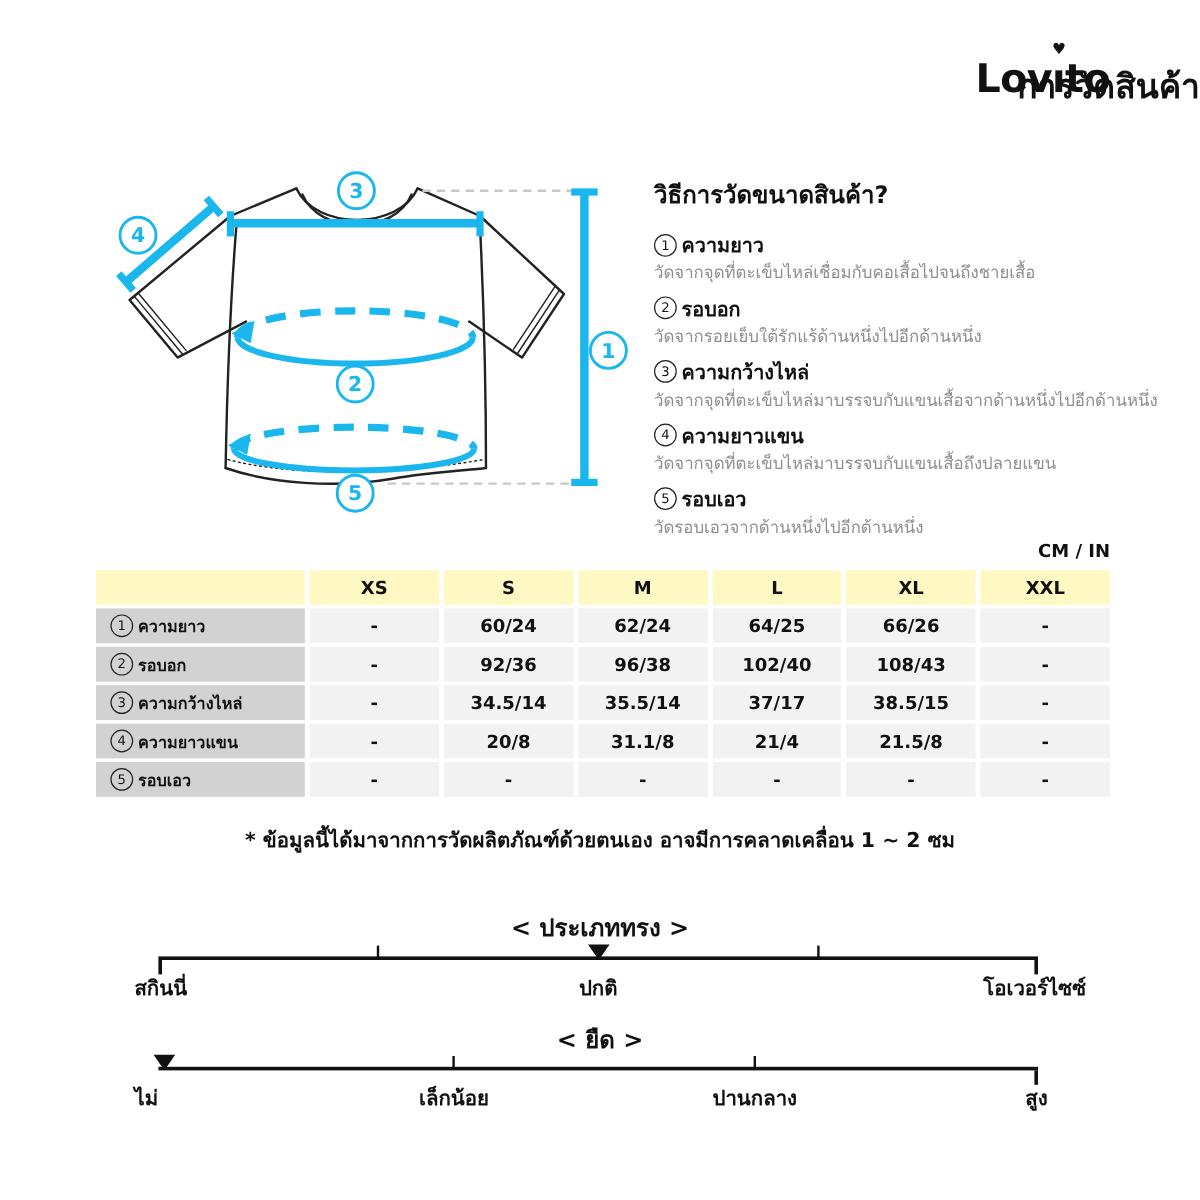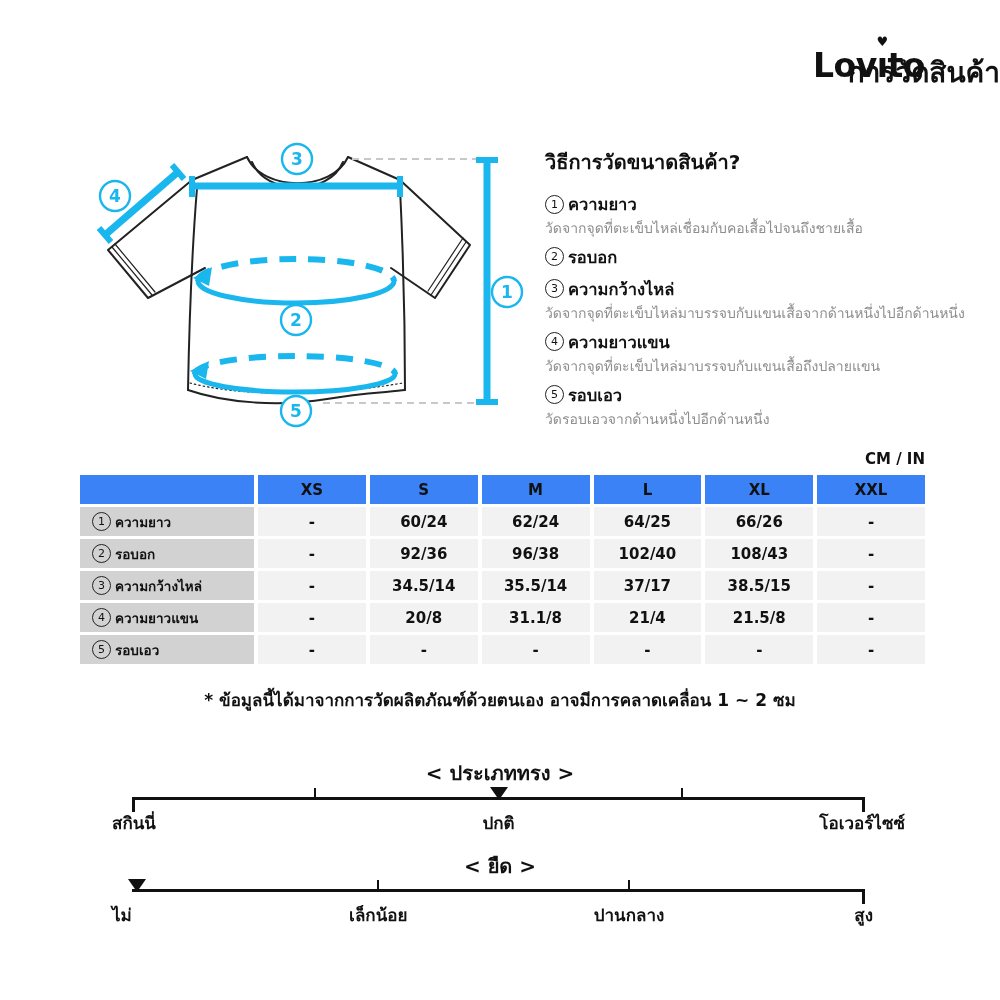--- a/index.html
+++ b/index.html
@@ -26,21 +26,21 @@
   .circ{display:inline-flex;align-items:center;justify-content:center;flex:none;
         width:17px;height:17px;border:1.2px solid #222;border-radius:50%;
         font-size:11px;font-weight:500;margin-right:4px;line-height:1;}
 
   
   .unit-label{position:absolute;top:450px;right:75px;font-size:15px;font-weight:800;margin-left:16px;}
   .size-table{position:absolute;left:80px;top:475px;width:845px;display:grid;
               grid-template-columns:174px repeat(6,1fr);gap:3px 4px;}
   .size-table .cell{height:29px;display:flex;align-items:center;justify-content:center;
                     font-size:15px;font-weight:700;background:#f2f2f2;}
-  .size-table .head{background:#3b82f6;}
+  .size-table .head{background:#fef9c3;}
   .size-table .rowlabel{background:#d2d2d2;justify-content:flex-start;padding-left:12px;
                         font-size:13.5px;font-weight:600;}
   .note{position:absolute;top:686px;left:0;width:100%;text-align:center;
         font-size:17px;font-weight:600;}
 
   
   .scale-heading{position:absolute;left:0;width:100%;text-align:center;font-size:20px;font-weight:700;}
   .scale-line{position:absolute;left:132px;width:733px;height:14px;border-top:3px solid #111;}
   .scale-cap{position:absolute;top:0;width:3px;height:12px;background:#111;}
   .scale-cap.left{left:0;} .scale-cap.right{right:0;}
@@ -156,20 +156,21 @@
           <span class="circ">1</span>
           <span>ความยาว</span>
         </div>
       <div class="instr-desc">วัดจากจุดที่ตะเข็บไหล่เชื่อมกับคอเสื้อไปจนถึงชายเสื้อ</div>
     </div>
     <div class="instr-item">
       <div class="instr-title">
           <span class="circ">2</span>
           <span>รอบอก</span>
         </div>
+      <div class="instr-desc">วัดจากรอยเย็บใต้รักแร้ด้านหนึ่งไปอีกด้านหนึ่ง</div>
     </div>
     <div class="instr-item">
       <div class="instr-title">
           <span class="circ">3</span>
           <span>ความกว้างไหล่</span>
         </div>
       <div class="instr-desc">วัดจากจุดที่ตะเข็บไหล่มาบรรจบกับแขนเสื้อจากด้านหนึ่งไปอีกด้านหนึ่ง</div>
     </div>
     <div class="instr-item">
       <div class="instr-title">

